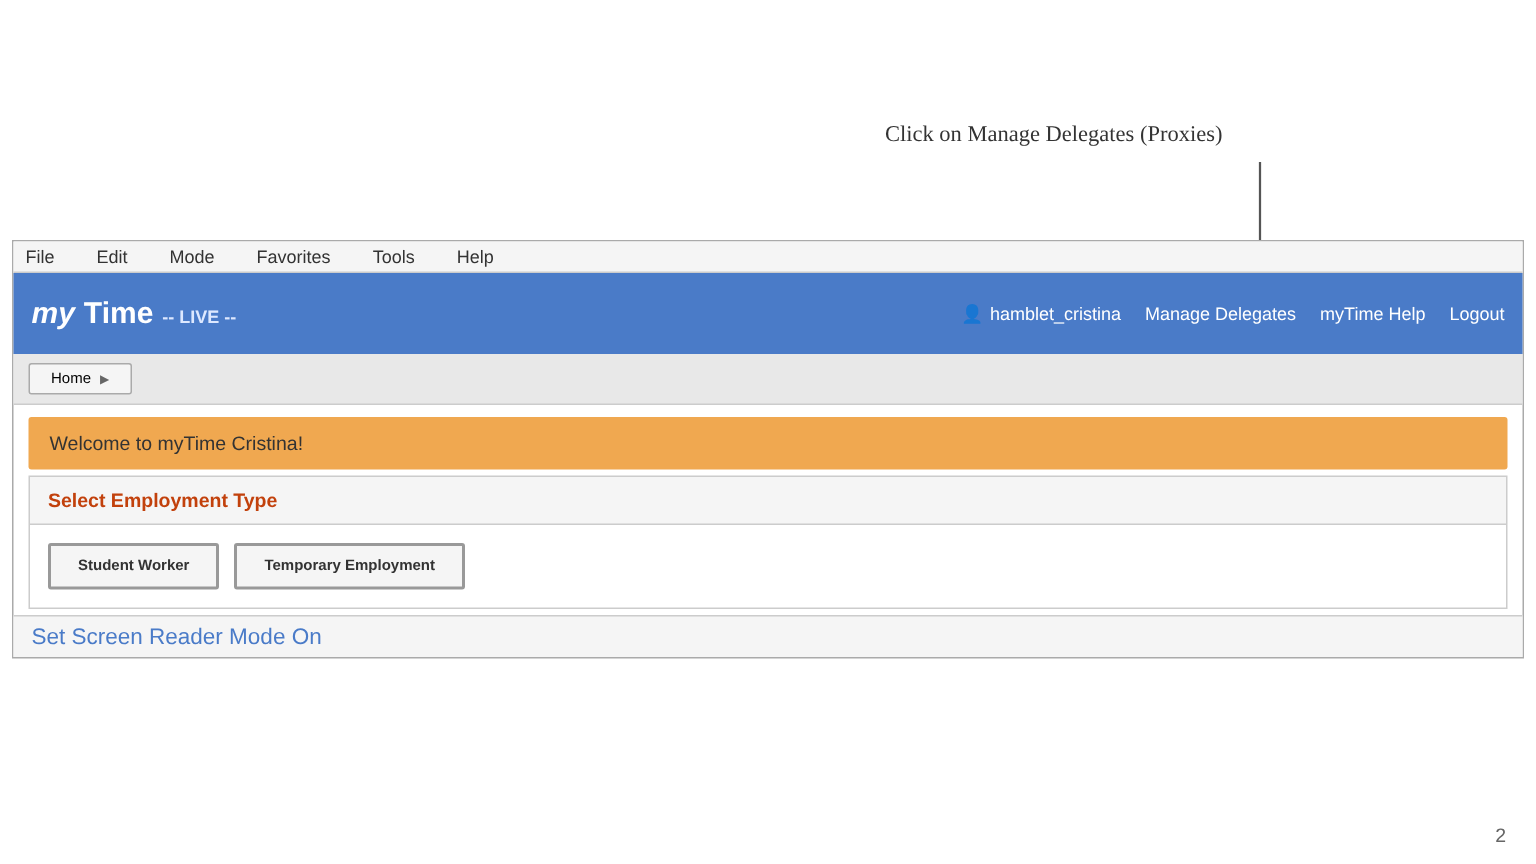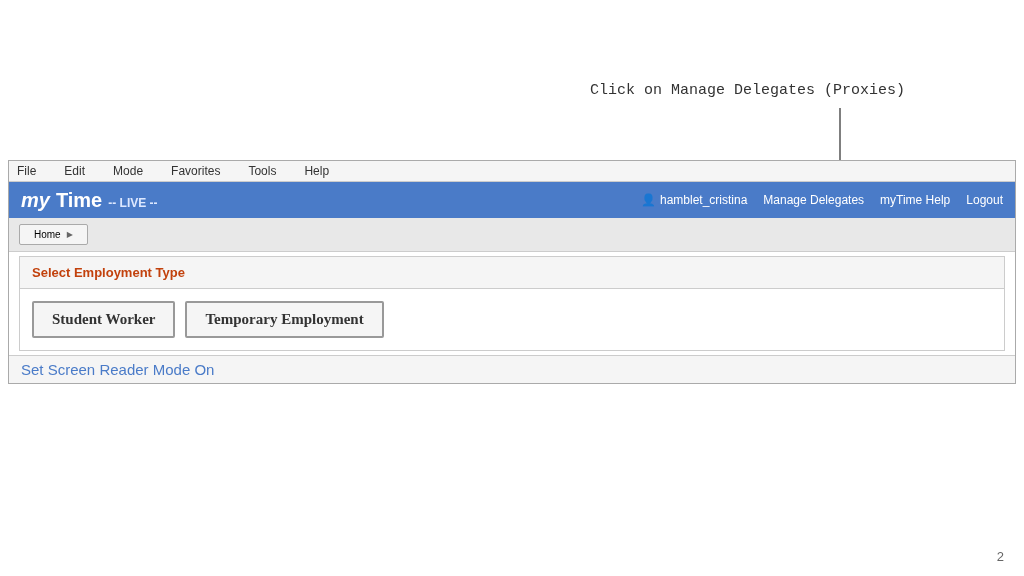--- a/index.html
+++ b/index.html
@@ -22,21 +22,21 @@
       background: #ffffff;
     }
 
     
     .annotation-text {
       position: absolute;
       top: 82px;
       left: 590px;
       font-size: 15px;
       color: #333;
-      font-family: Liberation Mono, monospace;
+      font-family: Liberation Serif, serif;
     }
 
     
     .browser-window {
       position: absolute;
       top: 160px;
       left: 8px;
       width: 1008px;
       background: #fff;
       border: 1px solid #aaa;
@@ -58,21 +58,21 @@
       cursor: pointer;
     }
 
     
     .top-nav {
       background: #4a7bc8;
       display: flex;
       align-items: center;
       justify-content: space-between;
       padding: 0 12px;
-      height: 36px;
+      height: 54px;
     }
 
     .app-title {
       color: #fff;
       font-size: 20px;
       font-weight: bold;
       display: flex;
       align-items: baseline;
       gap: 6px;
     }
@@ -167,26 +167,25 @@
     .employment-buttons {
       padding: 12px;
       display: flex;
       gap: 10px;
     }
 
     .emp-btn {
       background: #f5f5f5;
       border: 2px solid #999;
       padding: 8px 18px;
-      font-size: 15px;
+      font-size: 10px;
       font-weight: bold;
       color: #333;
       cursor: pointer;
       border-radius: 2px;
-      font-family: Liberation Serif, serif;
     }
 
     
     .page-footer {
       background: #f5f5f5;
       border-top: 1px solid #ccc;
       padding: 5px 12px;
       font-size: 15px;
       color: #4a7bc8;
       cursor: pointer;
@@ -247,20 +246,21 @@
       <a class="nav-link">Manage Delegates</a>
       <a class="nav-link">myTime Help</a>
       <a class="nav-link">Logout</a>
     </div>
   </div>
 
   <div class="home-bar">
     <button class="home-btn">Home</button>
   </div>
 
+  <div class="welcome-bar">Welcome to myTime Cristina!</div>
 
   <div class="employment-section">
     <div class="employment-header">Select Employment Type</div>
     <div class="employment-buttons">
       <button class="emp-btn">Student Worker</button>
       <button class="emp-btn">Temporary Employment</button>
     </div>
   </div>
 
   <div class="page-footer">Set Screen Reader Mode On</div>

